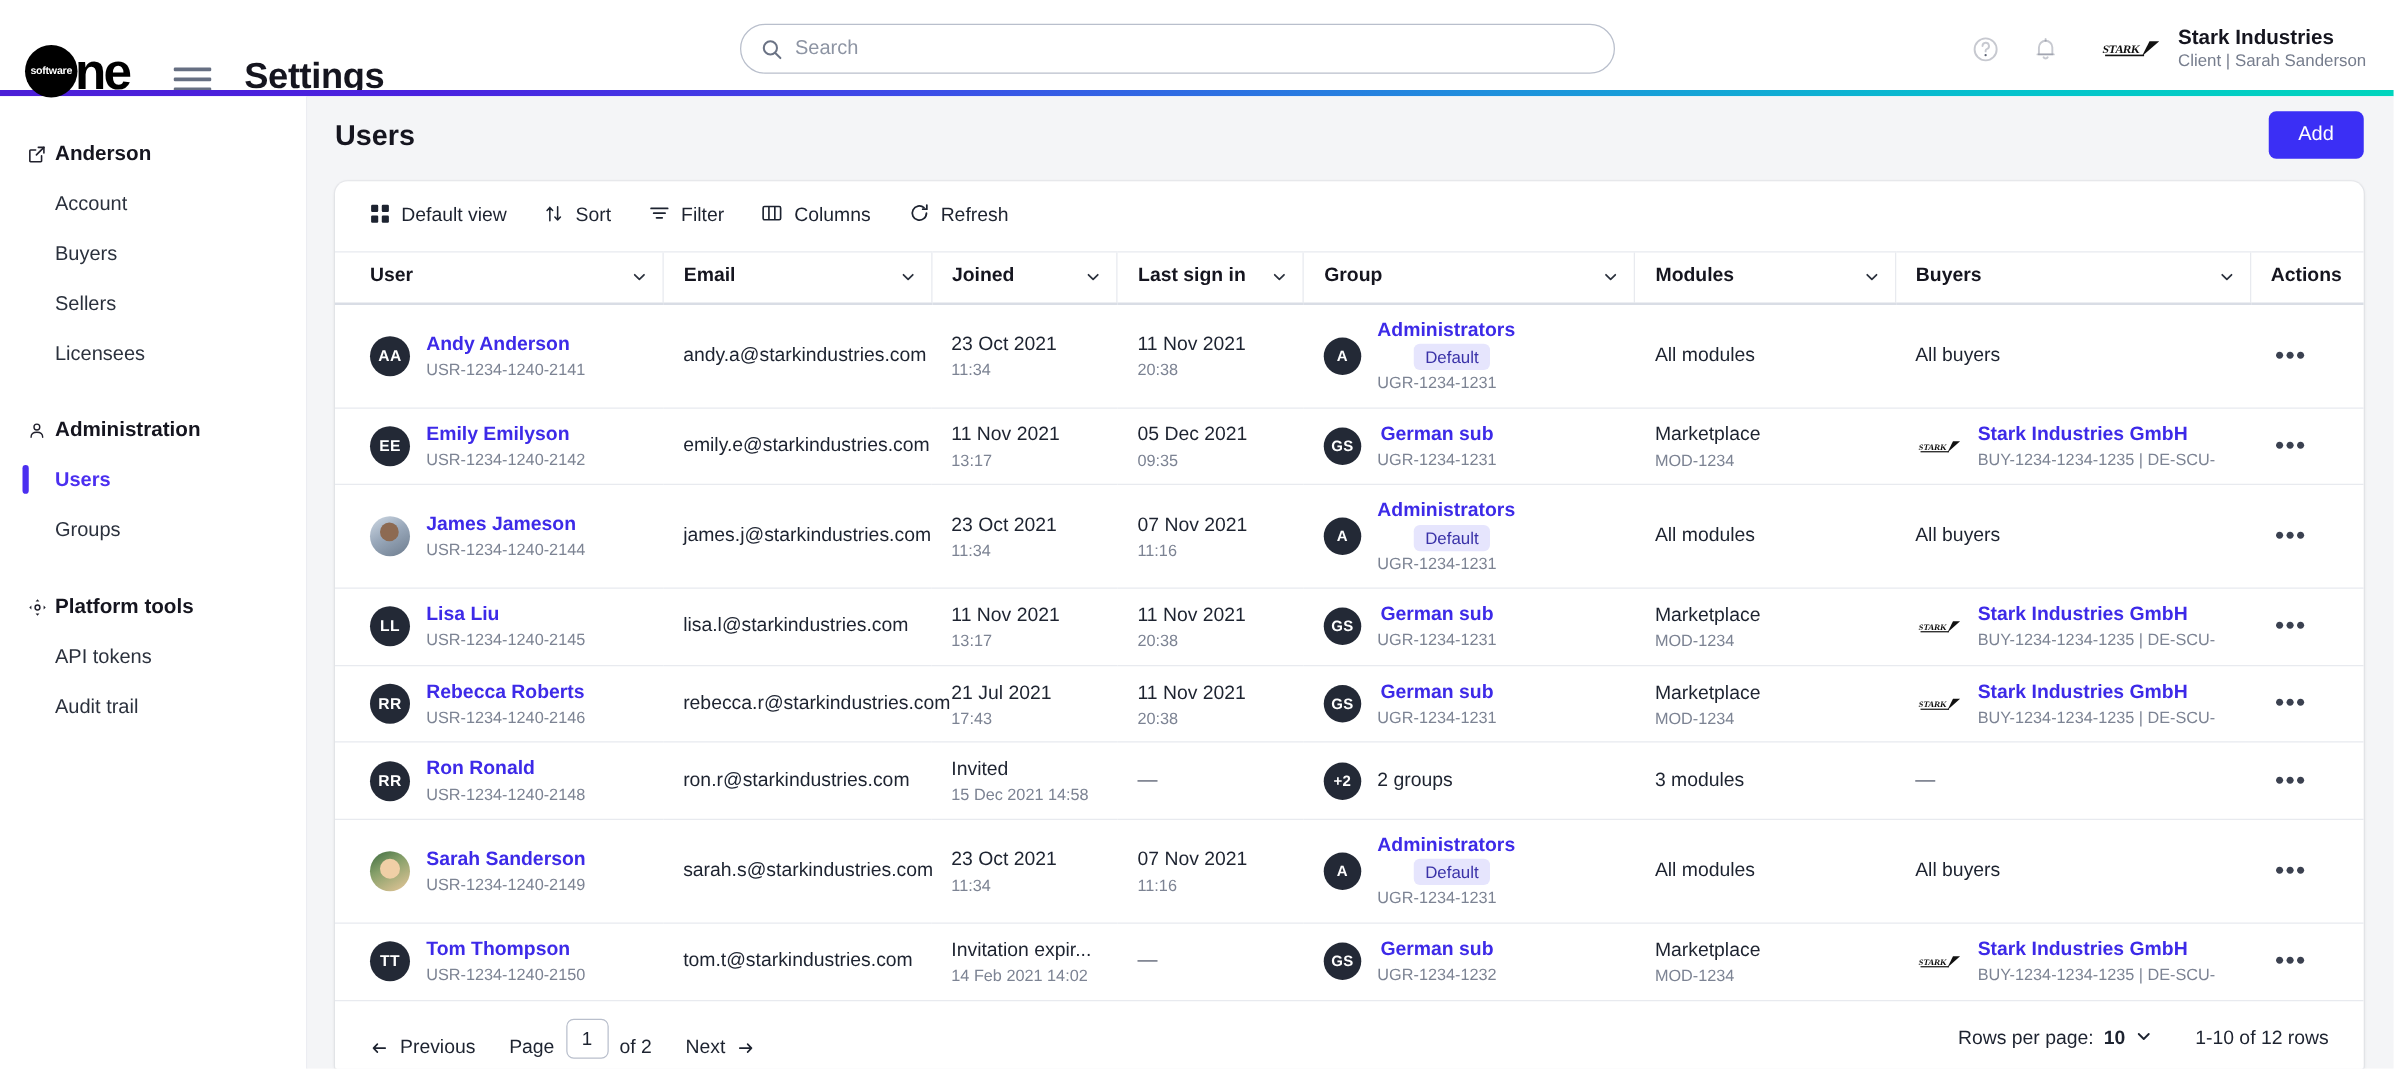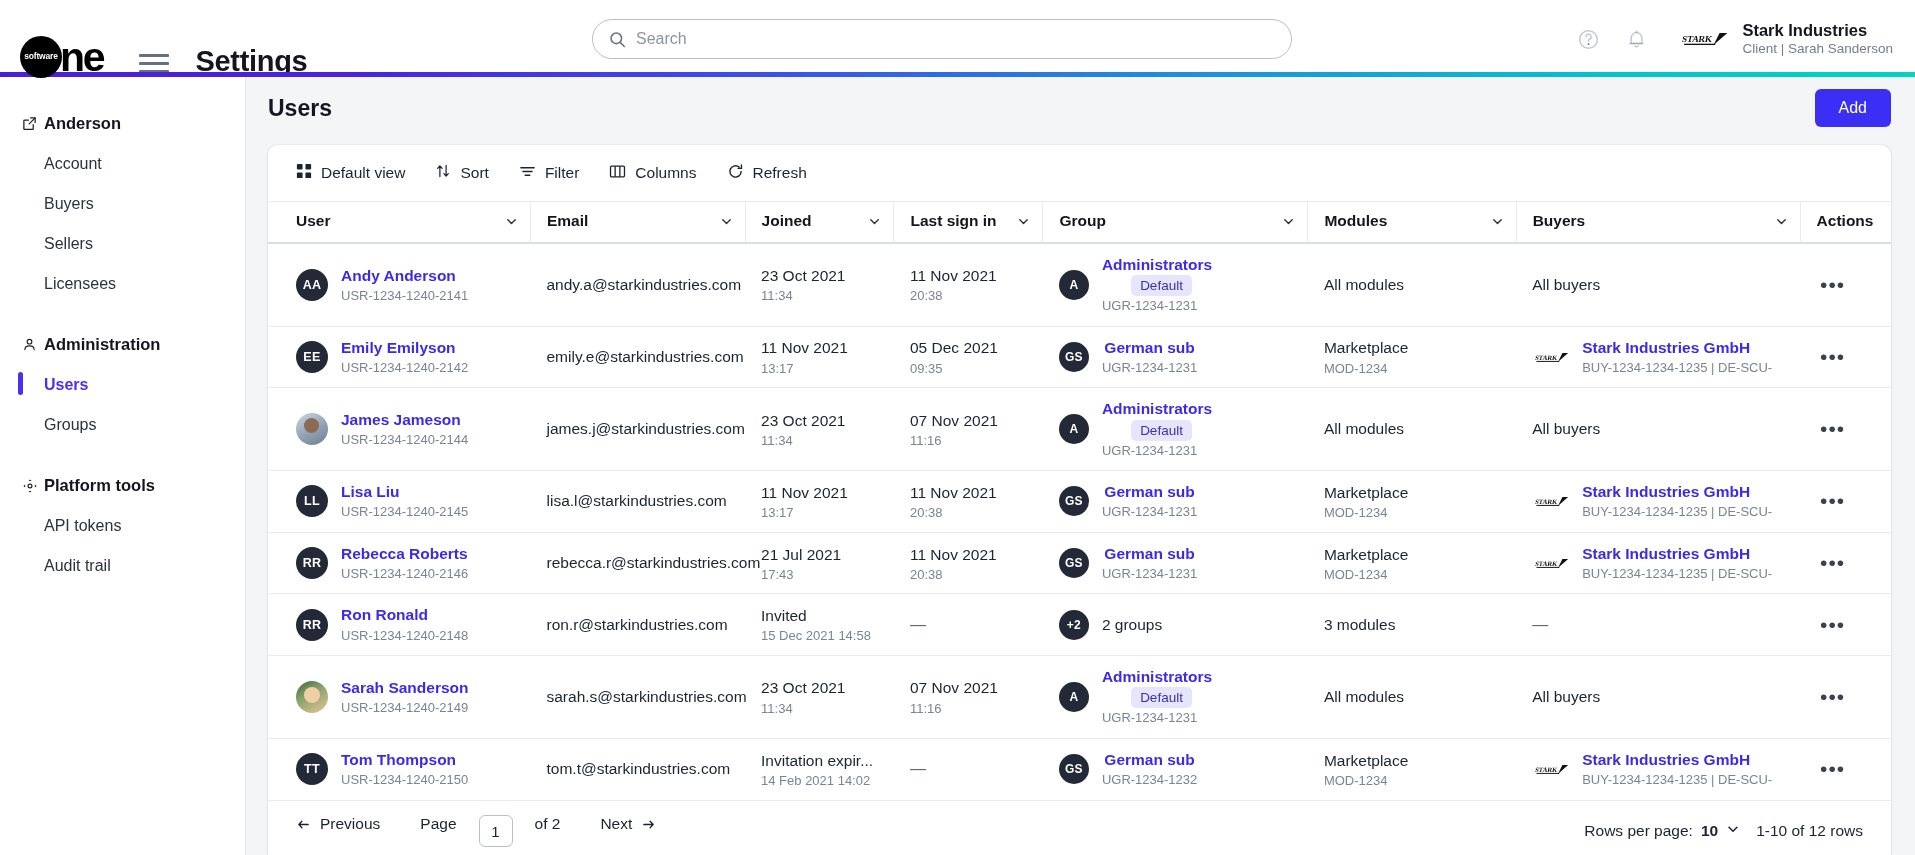--- a/index.html
+++ b/index.html
@@ -162,27 +162,27 @@
     display: inline-block; background: #e6e5fd; color: #3a32a8;
     font-size: 13.5px; padding: 3px 9px; border-radius: 5px; margin-left: 9px; white-space: nowrap;
   }
   .grp-line { display: flex; align-items: center; flex-direction: column; }
   .dots { font-size: 21px; color: #3b4150; letter-spacing: 1px; cursor: pointer; text-align: left; }
 
   .blogo { width: 40px; flex: none; display: flex; align-items: center; }
 
   
   .tfoot { display: flex; align-items: center; height: 62px; padding: 0 28px; border-top: 1px solid #e8eaef; }
-  .pg { display: flex; align-items: flex-start; gap: 22px; font-size: 15.5px; color: #1d2330; }
+  .pg { display: flex; align-items: flex-end; gap: 9px; font-size: 15.5px; color: #1d2330; }
   .pg .lk { display: flex; align-items: center; gap: 9px; cursor: pointer; }
   .pg input {
     width: 34px; height: 32px; text-align: center; border: 1.3px solid #b9bfcc; border-radius: 6px;
     font-size: 15px; font-family: "Liberation Sans", sans-serif; color: #1d2330; outline: none;
   }
-  .foot-right { margin-left: auto; display: flex; align-items: center; gap: 16px; font-size: 15.5px; color: #1d2330; }
+  .foot-right { margin-left: auto; display: flex; align-items: center; gap: 34px; font-size: 15.5px; color: #1d2330; }
   .rpp { display: flex; align-items: center; gap: 8px; cursor: pointer; }
   .rpp b { font-weight: 700; }
 </style>
 </head>
 <body>
 
 <div class="app">
 
   <div class="topbar">
     <div class="logo-wrap">

